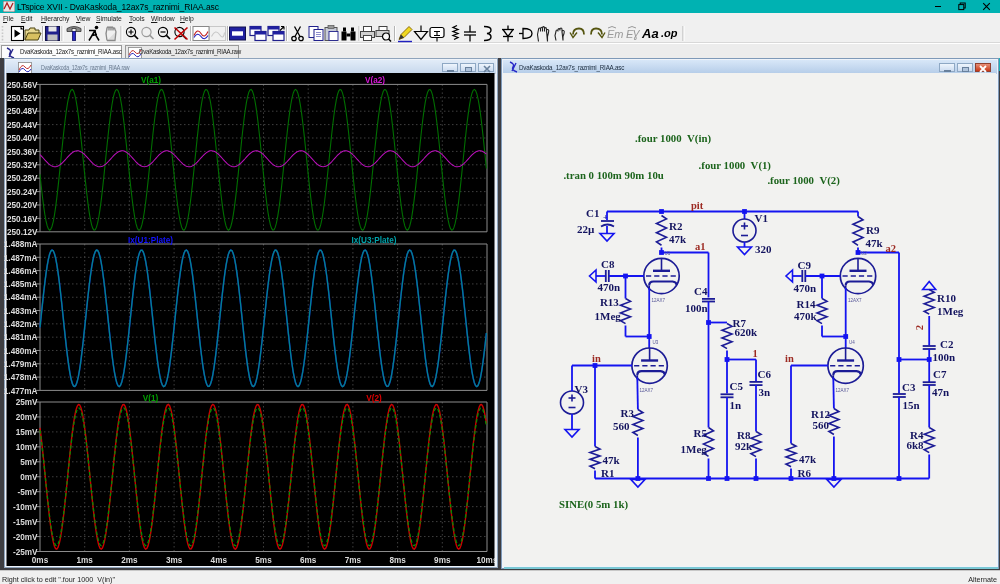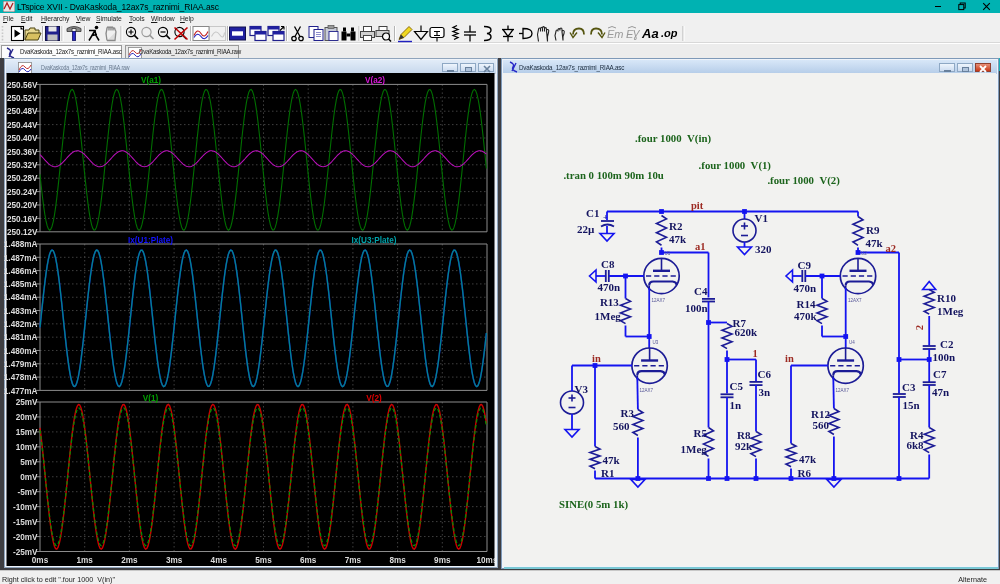--- a/index.html
+++ b/index.html
@@ -676,13 +676,13 @@
     <rect x="724.6" y="475.6" width="4.8" height="4.8" fill="#1414f0"></rect>
     <rect x="753.6" y="475.6" width="4.8" height="4.8" fill="#1414f0"></rect>
     <rect x="788.6" y="475.6" width="4.8" height="4.8" fill="#1414f0"></rect>
     <rect x="831.5" y="475.6" width="4.8" height="4.8" fill="#1414f0"></rect>
     <rect x="896.6" y="475.6" width="4.8" height="4.8" fill="#1414f0"></rect>
     <path d="M630.9,479 L644.9,479 L637.9,486.5 Z" fill="none" class="wg"></path>
     <path d="M826.9,479 L840.9,479 L833.9,486.5 Z" fill="none" class="wg"></path>
   </svg>
 <div id="status">
     <span style="position:absolute;left:2px;top:3.5px">Right click to edit ".four 1000&nbsp;&nbsp;V(in)"</span>
-    <span style="position:absolute;right:13px;top:3.5px">Alternate</span>
+    <span style="position:absolute;right:3px;top:3.5px">Alternate</span>
   </div>
 </body></html>

